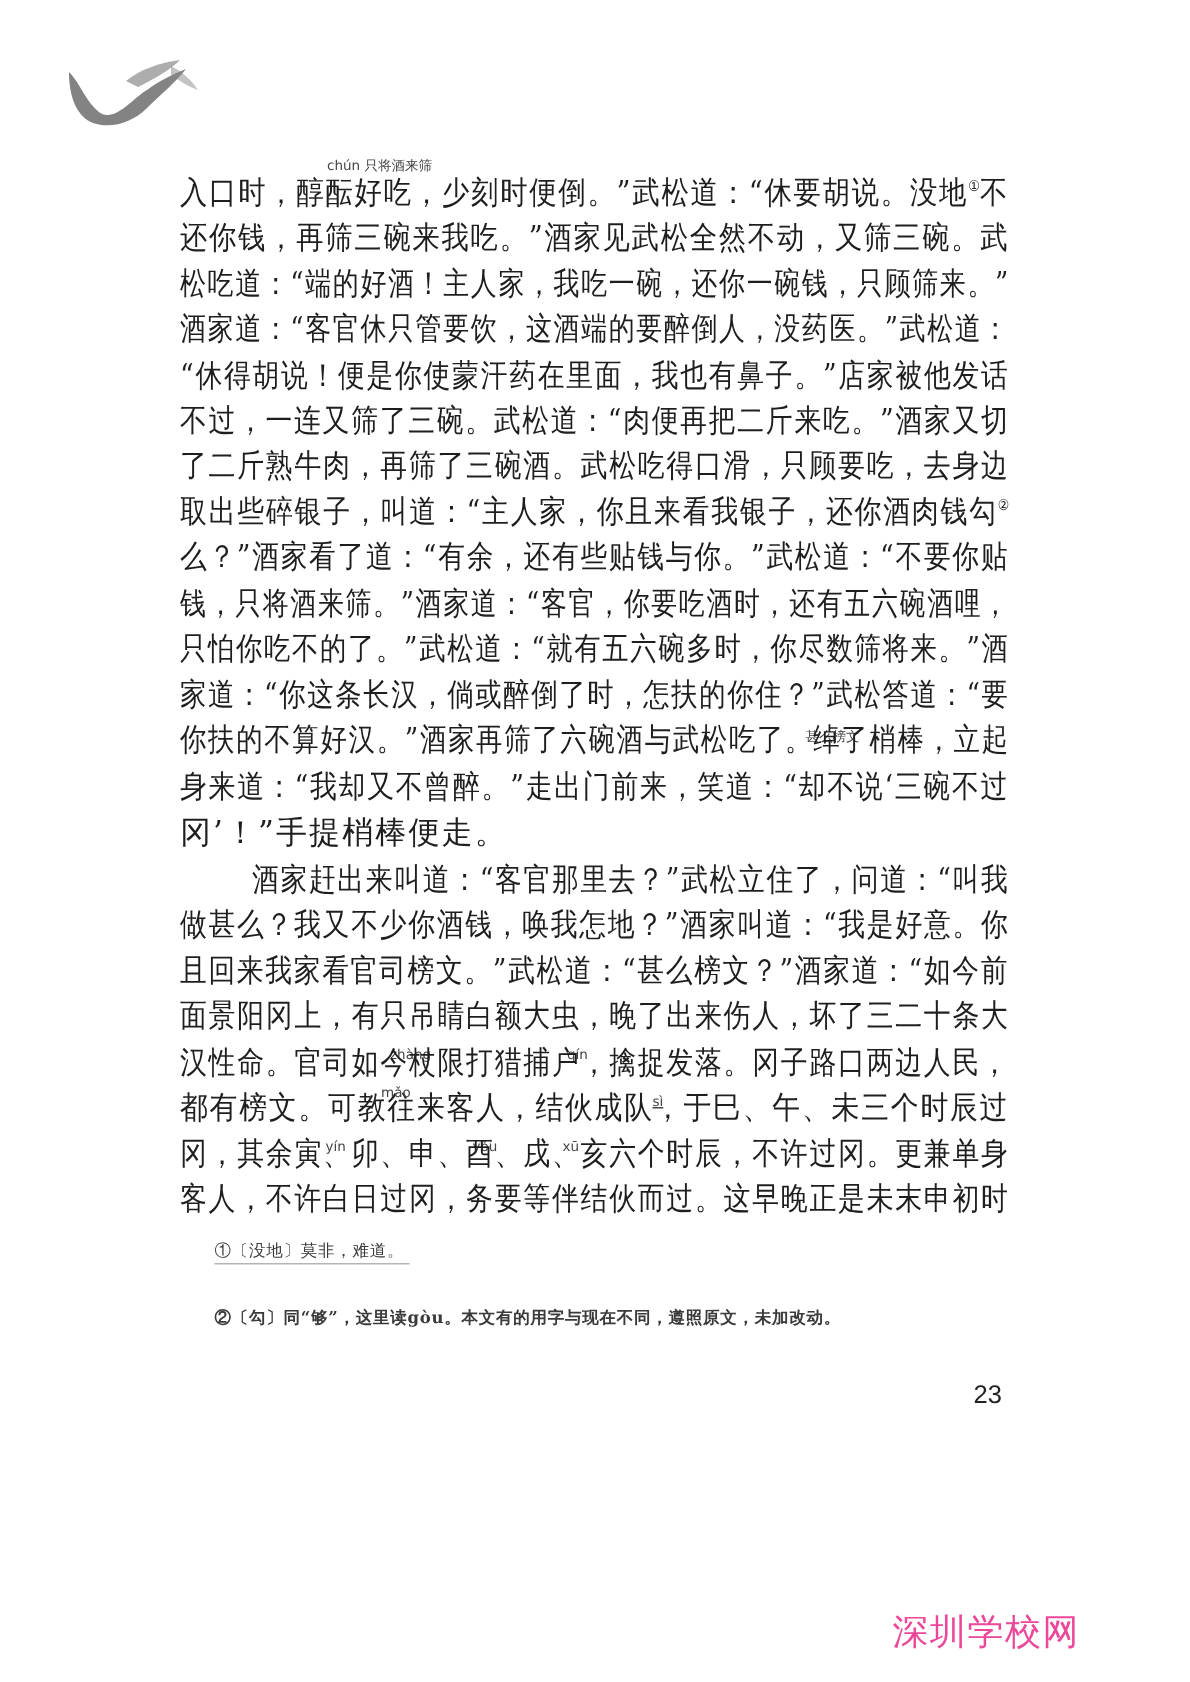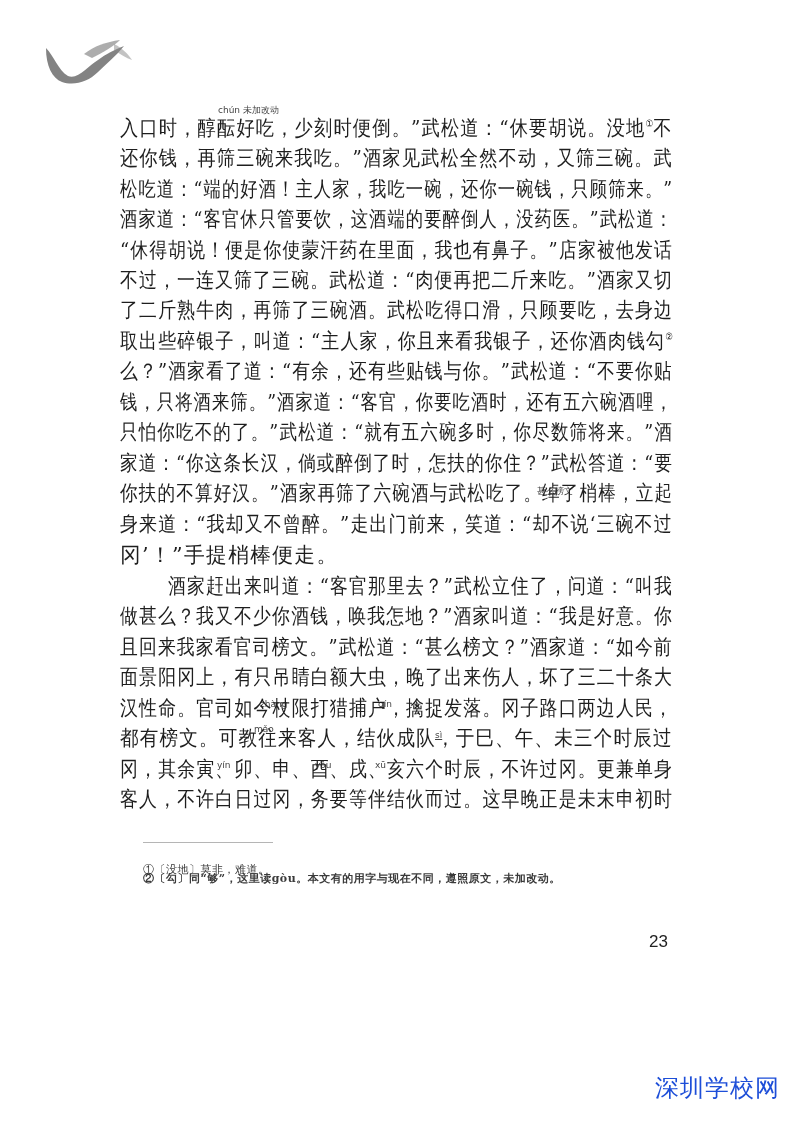--- a/index.html
+++ b/index.html
@@ -7,34 +7,34 @@
          font-family:"DejaVu Serif", "Liberation Serif", serif; color:#1e1e1e; }
   .ink { position:absolute; left:44px; top:36px; width:90px; height:50px; }
   .line { position:absolute; left:120px; width:560px; font-size:21px; line-height:24px;
           white-space:nowrap; letter-spacing:1.35px; transform-origin:left top; }
   .line.indent { left:168px; }
   .sup { font-size:10px; vertical-align:super; line-height:0; letter-spacing:0; }
   .py { position:absolute; font-family:"DejaVu Sans", sans-serif; font-size:9px; color:#444;
         letter-spacing:0; white-space:nowrap; }
   .rule { position:absolute; left:143px; top:842px; width:130px; height:1px; background:#b5b5b5; }
   .fn { position:absolute; left:143px; font-size:11px; color:#3a3a3a; letter-spacing:0.5px; white-space:nowrap;}
-  .pagenum { position:absolute; left:649px; top:920px; font-family:"Liberation Sans", sans-serif; font-size:17px; color:#222;margin-top:12px; }
-  .watermark { position:absolute; left:655px; top:1072px; font-family:"DejaVu Sans", sans-serif; font-size:24px; color:#1d4ed8; letter-spacing:1px; }
+  .pagenum { position:absolute; left:649px; top:920px; font-family:"Liberation Sans", sans-serif; font-size:17px; color:#222; }
+  .watermark { position:absolute; left:595px; top:1072px; font-family:"DejaVu Sans", sans-serif; font-size:24px; color:#ec4899; letter-spacing:1px; }
 </style>
 </head>
 <body>
 
 <svg class="ink" viewBox="0 0 90 50">
   <path d="M2 12 C10 20, 14 34, 24 40 C34 44, 44 30, 54 24 C62 18, 70 14, 80 10 C72 20, 62 28, 54 36 C44 46, 30 50, 18 46 C8 42, 2 30, 2 12 Z" fill="#5a5a5a" opacity="0.75"></path>
   <path d="M40 18 C50 10, 62 6, 76 4 C70 10, 60 16, 48 22 Z" fill="#777" opacity="0.6"></path>
   <path d="M70 8 C78 12, 84 18, 88 24 C82 22, 76 18, 70 14 Z" fill="#888" opacity="0.5"></path>
 </svg>
 
 <div>
-  <span class="py" style="left:218px;top:104px;">chún 未加改动</span>
+  <span class="py" style="left:218px;top:104px;">chún 只将酒来筛</span>
   <div class="line" style="top: 116px; transform: scaleX(0.868132);">
     <span>入口时，醇酝好吃，少刻时便倒。”武松道：“休要胡说。没地</span><span class="sup">①</span><span>不</span>
   </div>
   <div class="line" style="top: 146px; transform: scaleX(0.866771);">还你钱，再筛三碗来我吃。”酒家见武松全然不动，又筛三碗。武</div>
   <div class="line" style="top: 177px; transform: scaleX(0.822917);">松吃道：“端的好酒！主人家，我吃一碗，还你一碗钱，只顾筛来。”</div>
   <div class="line" style="top: 207px; transform: scaleX(0.822917);">酒家道：“客官休只管要饮，这酒端的要醉倒人，没药医。”武松道：</div>
   <div class="line" style="top: 238px; transform: scaleX(0.850769);">“休得胡说！便是你使蒙汗药在里面，我也有鼻子。”店家被他发话</div>
   <div class="line" style="top: 268px; transform: scaleX(0.850769);">不过，一连又筛了三碗。武松道：“肉便再把二斤来吃。”酒家又切</div>
   <div class="line" style="top: 298px; transform: scaleX(0.853395);">了二斤熟牛肉，再筛了三碗酒。武松吃得口滑，只顾要吃，去身边</div>
   <div class="line" style="top: 329px; transform: scaleX(0.854714);">
@@ -60,17 +60,17 @@
   <div class="line" style="top: 726px; transform: scaleX(0.883387);">都有榜文。可教往来客人，结伙成队，于巳、午、未三个时辰过</div>
   <span class="py" style="left:217px;top:760px;">yín</span>
   <span class="py" style="left:254px;top:724px;">mǎo</span>
   <span class="py" style="left:315px;top:760px;">yǒu</span>
   <span class="py" style="left:375px;top:760px;">xū</span>
   <div class="line" style="top: 757px; transform: scaleX(0.853395);">冈，其余寅、卯、申、酉、戌、亥六个时辰，不许过冈。更兼单身</div>
   <div class="line" style="top: 787px; transform: scaleX(0.853395);">客人，不许白日过冈，务要等伴结伙而过。这早晚正是未末申初时</div>
 </div>
 
 <div class="rule"></div>
-<div class="fn" style="top:862px;">①〔没地〕莫非，难道。</div>
+<div class="fn" style="top:826px;">①〔没地〕莫非，难道。</div>
 <div class="fn" style="top:871px;font-weight:bold;">②〔勾〕同“够”，这里读gòu。本文有的用字与现在不同，遵照原文，未加改动。</div>
 
 <div class="pagenum">23</div>
 <div class="watermark">深圳学校网</div>
 
 </body></html>

